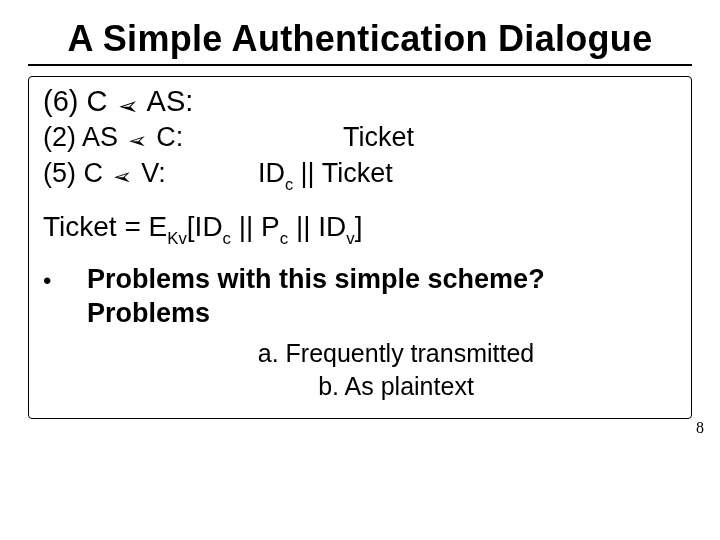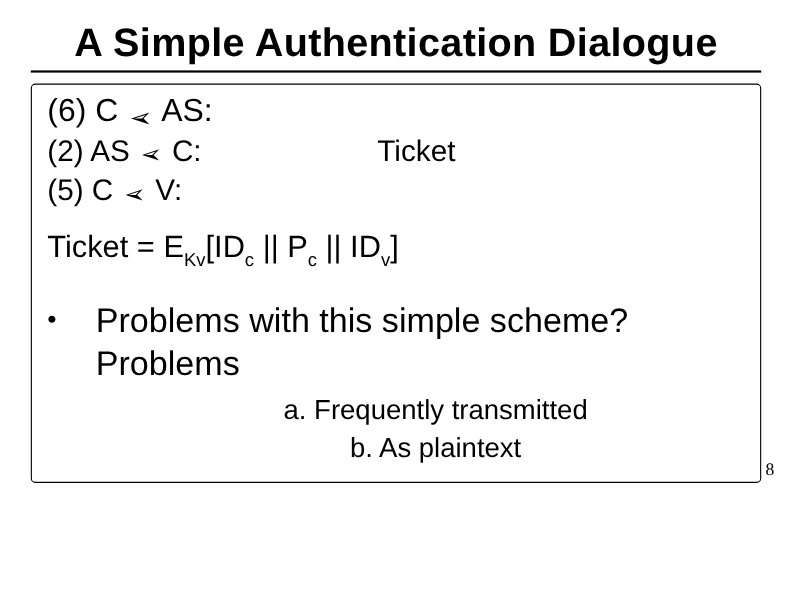--- a/index.html
+++ b/index.html
@@ -51,36 +51,37 @@
   .arrow {
     display: inline-block;
     transform: rotate(180deg) translateY(-3px);
     font-size: 0.85em;
     margin: 0 2px;
   }
   .sub { font-size: 0.6em; vertical-align: sub; position: relative; top: 0.1em; }
   .ticket-row {
     font-size: 28px;
     margin-top: 18px;
-    margin-bottom: 28px;
+    margin-bottom: 16px;
   }
   .bullet-row {
     display: flex;
     align-items: flex-start;
     margin-top: 4px;
   }
   .bullet-mark {
     width: 44px;
     font-size: 24px;
     line-height: 1.3;
     padding-top: 2px;
   }
   .bullet-text {
-    font-size: 31px;
+    font-size: 27px;
     line-height: 1.25;
+    font-weight: bold;
   }
   .subpoints {
     margin-left: 72px;
     margin-top: 6px;
     font-size: 25px;
     line-height: 1.35;
     text-align: center;
   }
   .page-num {
     position: absolute;
@@ -111,20 +112,23 @@
       <span class="lhs lhs2">
         <span>(2) AS </span><span class="arrow">➣</span><span> C:</span>
       </span>
       <span class="rhs2">Ticket</span>
     </div>
 
     <div class="row row3">
       <span class="lhs lhs3">
         <span>(5) C </span><span class="arrow">➣</span><span> V:</span>
       </span>
+      <span class="rhs3">
+        <span>ID</span><span class="sub">c</span><span> || </span><span>Ticket</span>
+      </span>
     </div>
 
     <div class="ticket-row">
       <span>Ticket = E</span><span class="sub">Kv</span><span>[ID</span><span class="sub">c</span><span> || P</span><span class="sub">c</span><span> || ID</span><span class="sub">v</span><span>]</span>
     </div>
 
     <div class="bullet-row">
       <div class="bullet-mark">•</div>
       <div class="bullet-text">
         <span>Problems with this simple scheme?</span><br>

